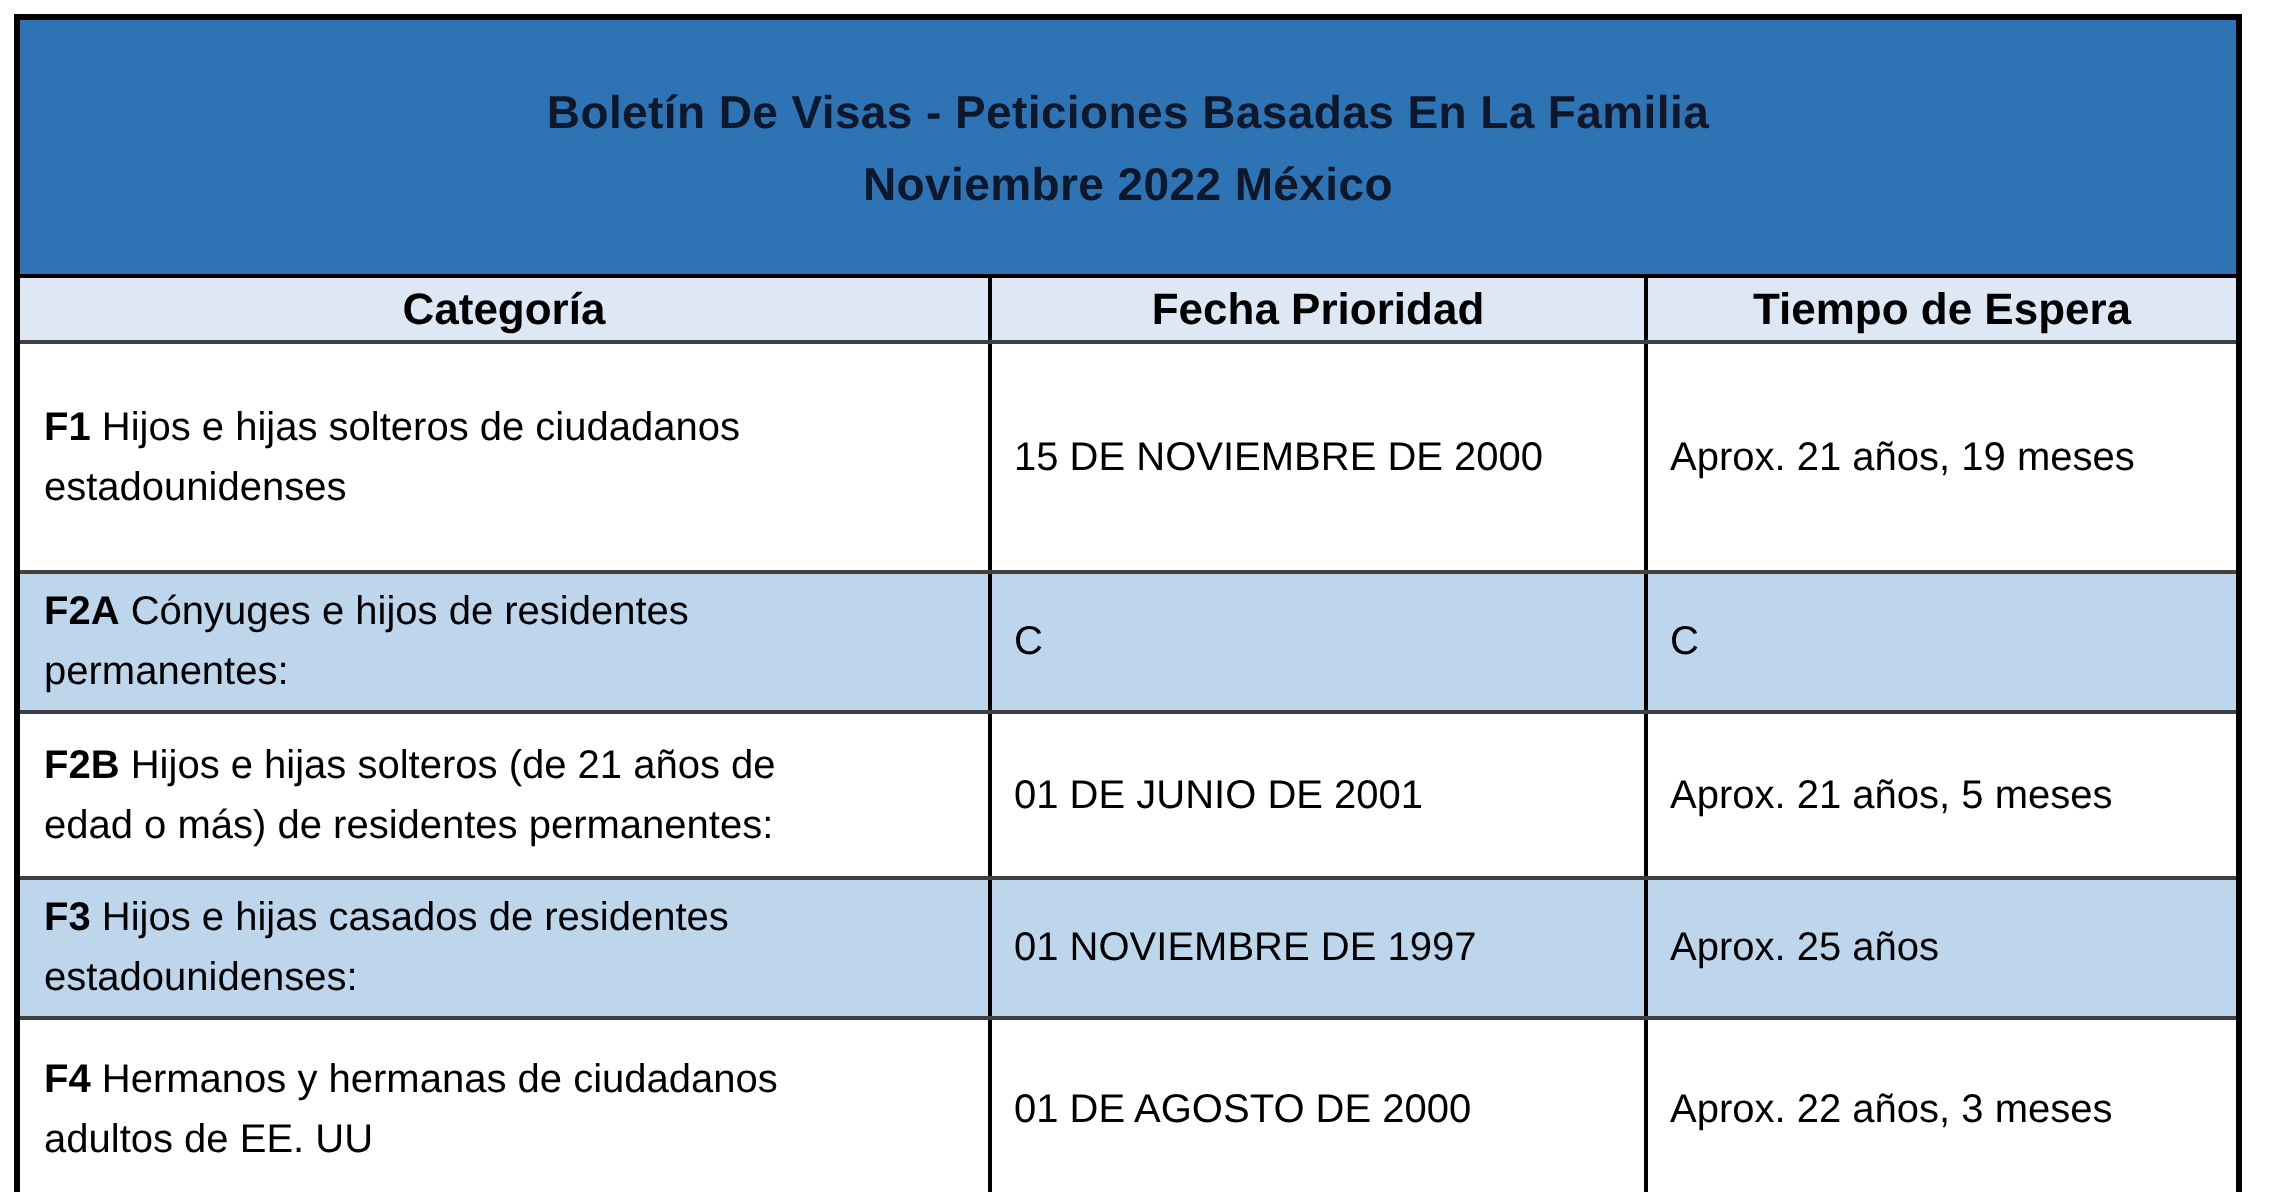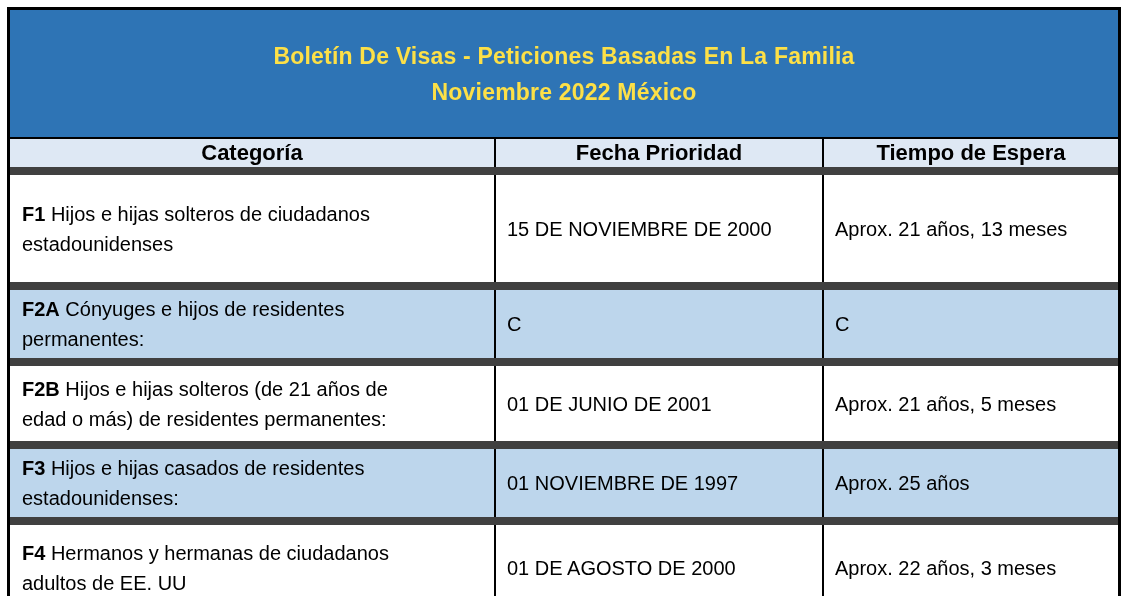--- a/index.html
+++ b/index.html
@@ -21,21 +21,21 @@
     left: 7px;
     top: 7px;
     width: 1114px;
     border: 3px solid #000000;
     box-sizing: border-box;
     background: #ffffff;
   }
   .title-bar {
     height: 127px;
     background: #2E74B5;
-    color: #fde047;
+    color: #0f172a;
     border-bottom: 2px solid #000000;
     display: flex;
     flex-direction: column;
     justify-content: center;
     align-items: center;
     text-align: center;
   }
   .title-line {
     font-size: 23px;
     font-weight: bold;
@@ -43,21 +43,21 @@
     letter-spacing: 0.2px;
   }
   table.visa-table {
     width: 100%;
     border-collapse: collapse;
     table-layout: fixed;
   }
   table.visa-table th,
   table.visa-table td {
     border-right: 2px solid #000000;
-    border-bottom: 8px solid #404040;
+    border-bottom: 2px solid #404040;
     vertical-align: middle;
     box-sizing: border-box;
     overflow: hidden;
   }
   table.visa-table th:last-child,
   table.visa-table td:last-child {
     border-right: none;
   }
   table.visa-table tr:last-child td {
     border-bottom: none;
@@ -115,21 +115,21 @@
         <tr>
           <th>Categoría</th>
           <th>Fecha Prioridad</th>
           <th>Tiempo de Espera</th>
         </tr>
       </thead>
       <tbody>
         <tr class="row-f1">
           <td class="cat-cell"><span class="cat-code">F1</span> <span>Hijos e hijas solteros de ciudadanos estadounidenses</span></td>
           <td class="date-cell">15 DE NOVIEMBRE DE 2000</td>
-          <td class="wait-cell">Aprox. 21 años, 13 meses</td>
+          <td class="wait-cell">Aprox. 21 años, 19 meses</td>
         </tr>
         <tr class="row-f2a alt">
           <td class="cat-cell"><span class="cat-code">F2A</span> <span>Cónyuges e hijos de residentes permanentes:</span></td>
           <td class="date-cell">C</td>
           <td class="wait-cell">C</td>
         </tr>
         <tr class="row-f2b">
           <td class="cat-cell"><span class="cat-code">F2B</span> <span>Hijos e hijas solteros (de 21 años de edad o más) de residentes permanentes:</span></td>
           <td class="date-cell">01 DE JUNIO DE 2001</td>
           <td class="wait-cell">Aprox. 21 años, 5 meses</td>

